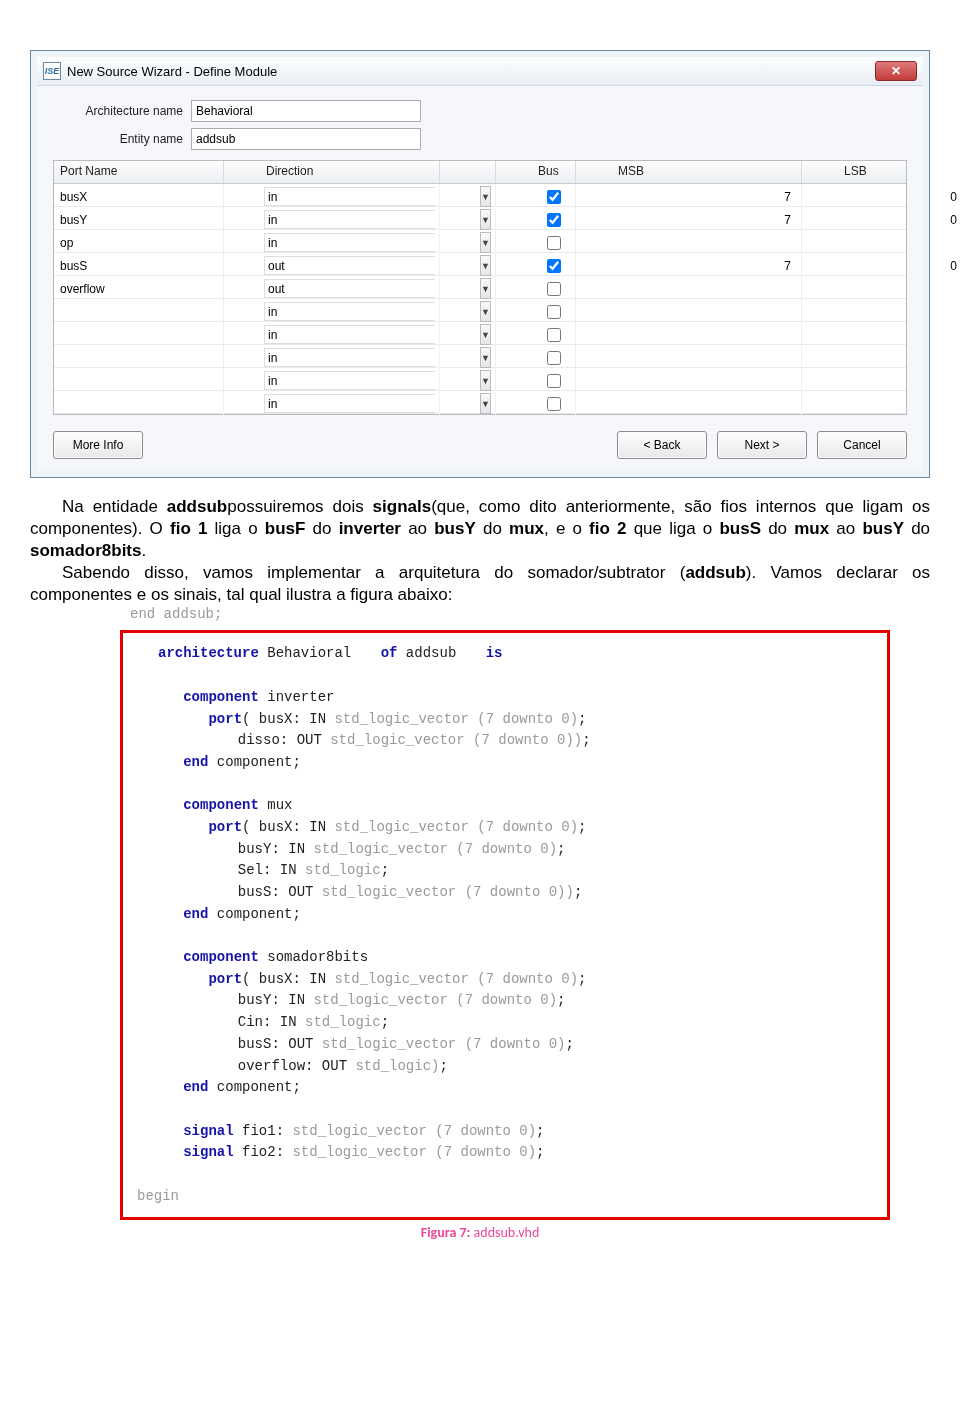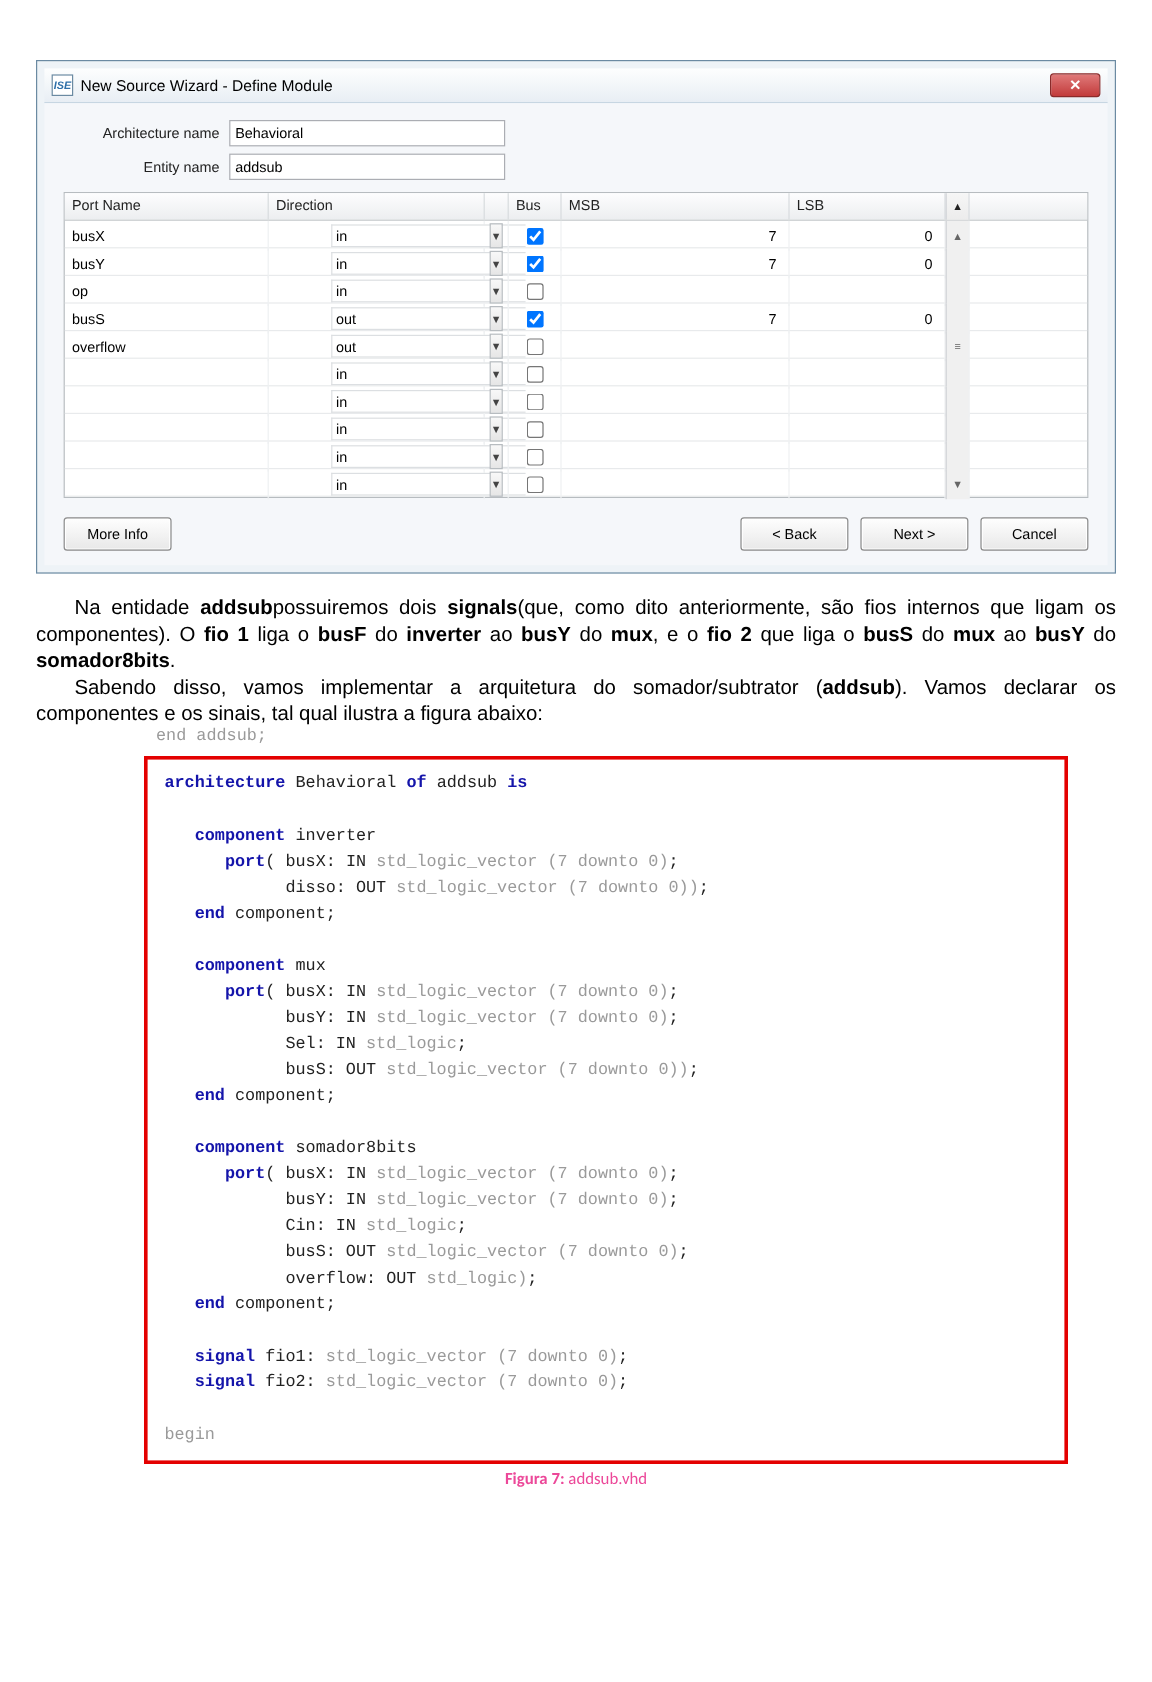--- a/index.html
+++ b/index.html
@@ -73,20 +73,21 @@
     margin-top: 10px;
     border: 1px solid #b7bcc0;
     background: #fff;
     font-family: Tahoma, sans-serif;
     font-size: 12px;
   }
   .port-table .thead, .port-table .row {
     display: grid;
     grid-template-columns: 170px 180px 20px 44px 190px 130px 20px;
     align-items: stretch;
+    gap: 36px;
   }
   .port-table .thead {
     background: linear-gradient(#fdfdfe,#eceef0);
     border-bottom: 1px solid #c6cacd;
     height: 22px;
   }
   .port-table .thead .th {
     padding: 3px 6px;
     border-right: 1px solid #d7dbde;
     color: #222;
@@ -95,21 +96,21 @@
   .port-table .cell {
     padding: 2px 4px;
     border-right: 1px solid #eef0f2;
     display: flex;
     align-items: center;
   }
   .port-table input.portname {
     border: none; width: 100%; font-size: 12px; padding: 1px 2px; background: transparent;
   }
   .dir-wrap {
-    display: flex; width: 100%; margin-left: 48px;
+    display: flex; width: 100%;
   }
   .dir-wrap input {
     border: 1px solid #dcdfe2; border-right: none;
     flex: 1; font-size: 12px; padding: 1px 3px; height: 15px;
   }
   .dropdown-arrow {
     width: 16px; height: 19px;
     border: 1px solid #b7bcc0;
     background: linear-gradient(#f8f8f8,#e6e6e6);
     display: flex; align-items: center; justify-content: center;
@@ -158,21 +159,21 @@
     border: 3px solid #e40000;
     background: #fff;
     padding: 10px 14px;
     margin: 8px 40px 4px 90px;
     font-family: "Courier New", monospace;
     font-size: 14px;
     line-height: 1.55;
     white-space: pre;
     color: #222;
   }
-  .code-fig .kw { color: #1414aa; font-weight: bold; }
+  .code-fig .kw { color: #1414aa; font-weight: bold; margin-left: 21px; }
   .code-fig .gray { color: #9a9a9a; }
   .code-precaption {
     font-family: "Courier New", monospace;
     font-size: 14px;
     color: #9a9a9a;
     margin: 0 0 0 100px;
   }
   .caption {
     text-align: center;
     font-family: Calibri, Arial, sans-serif;

